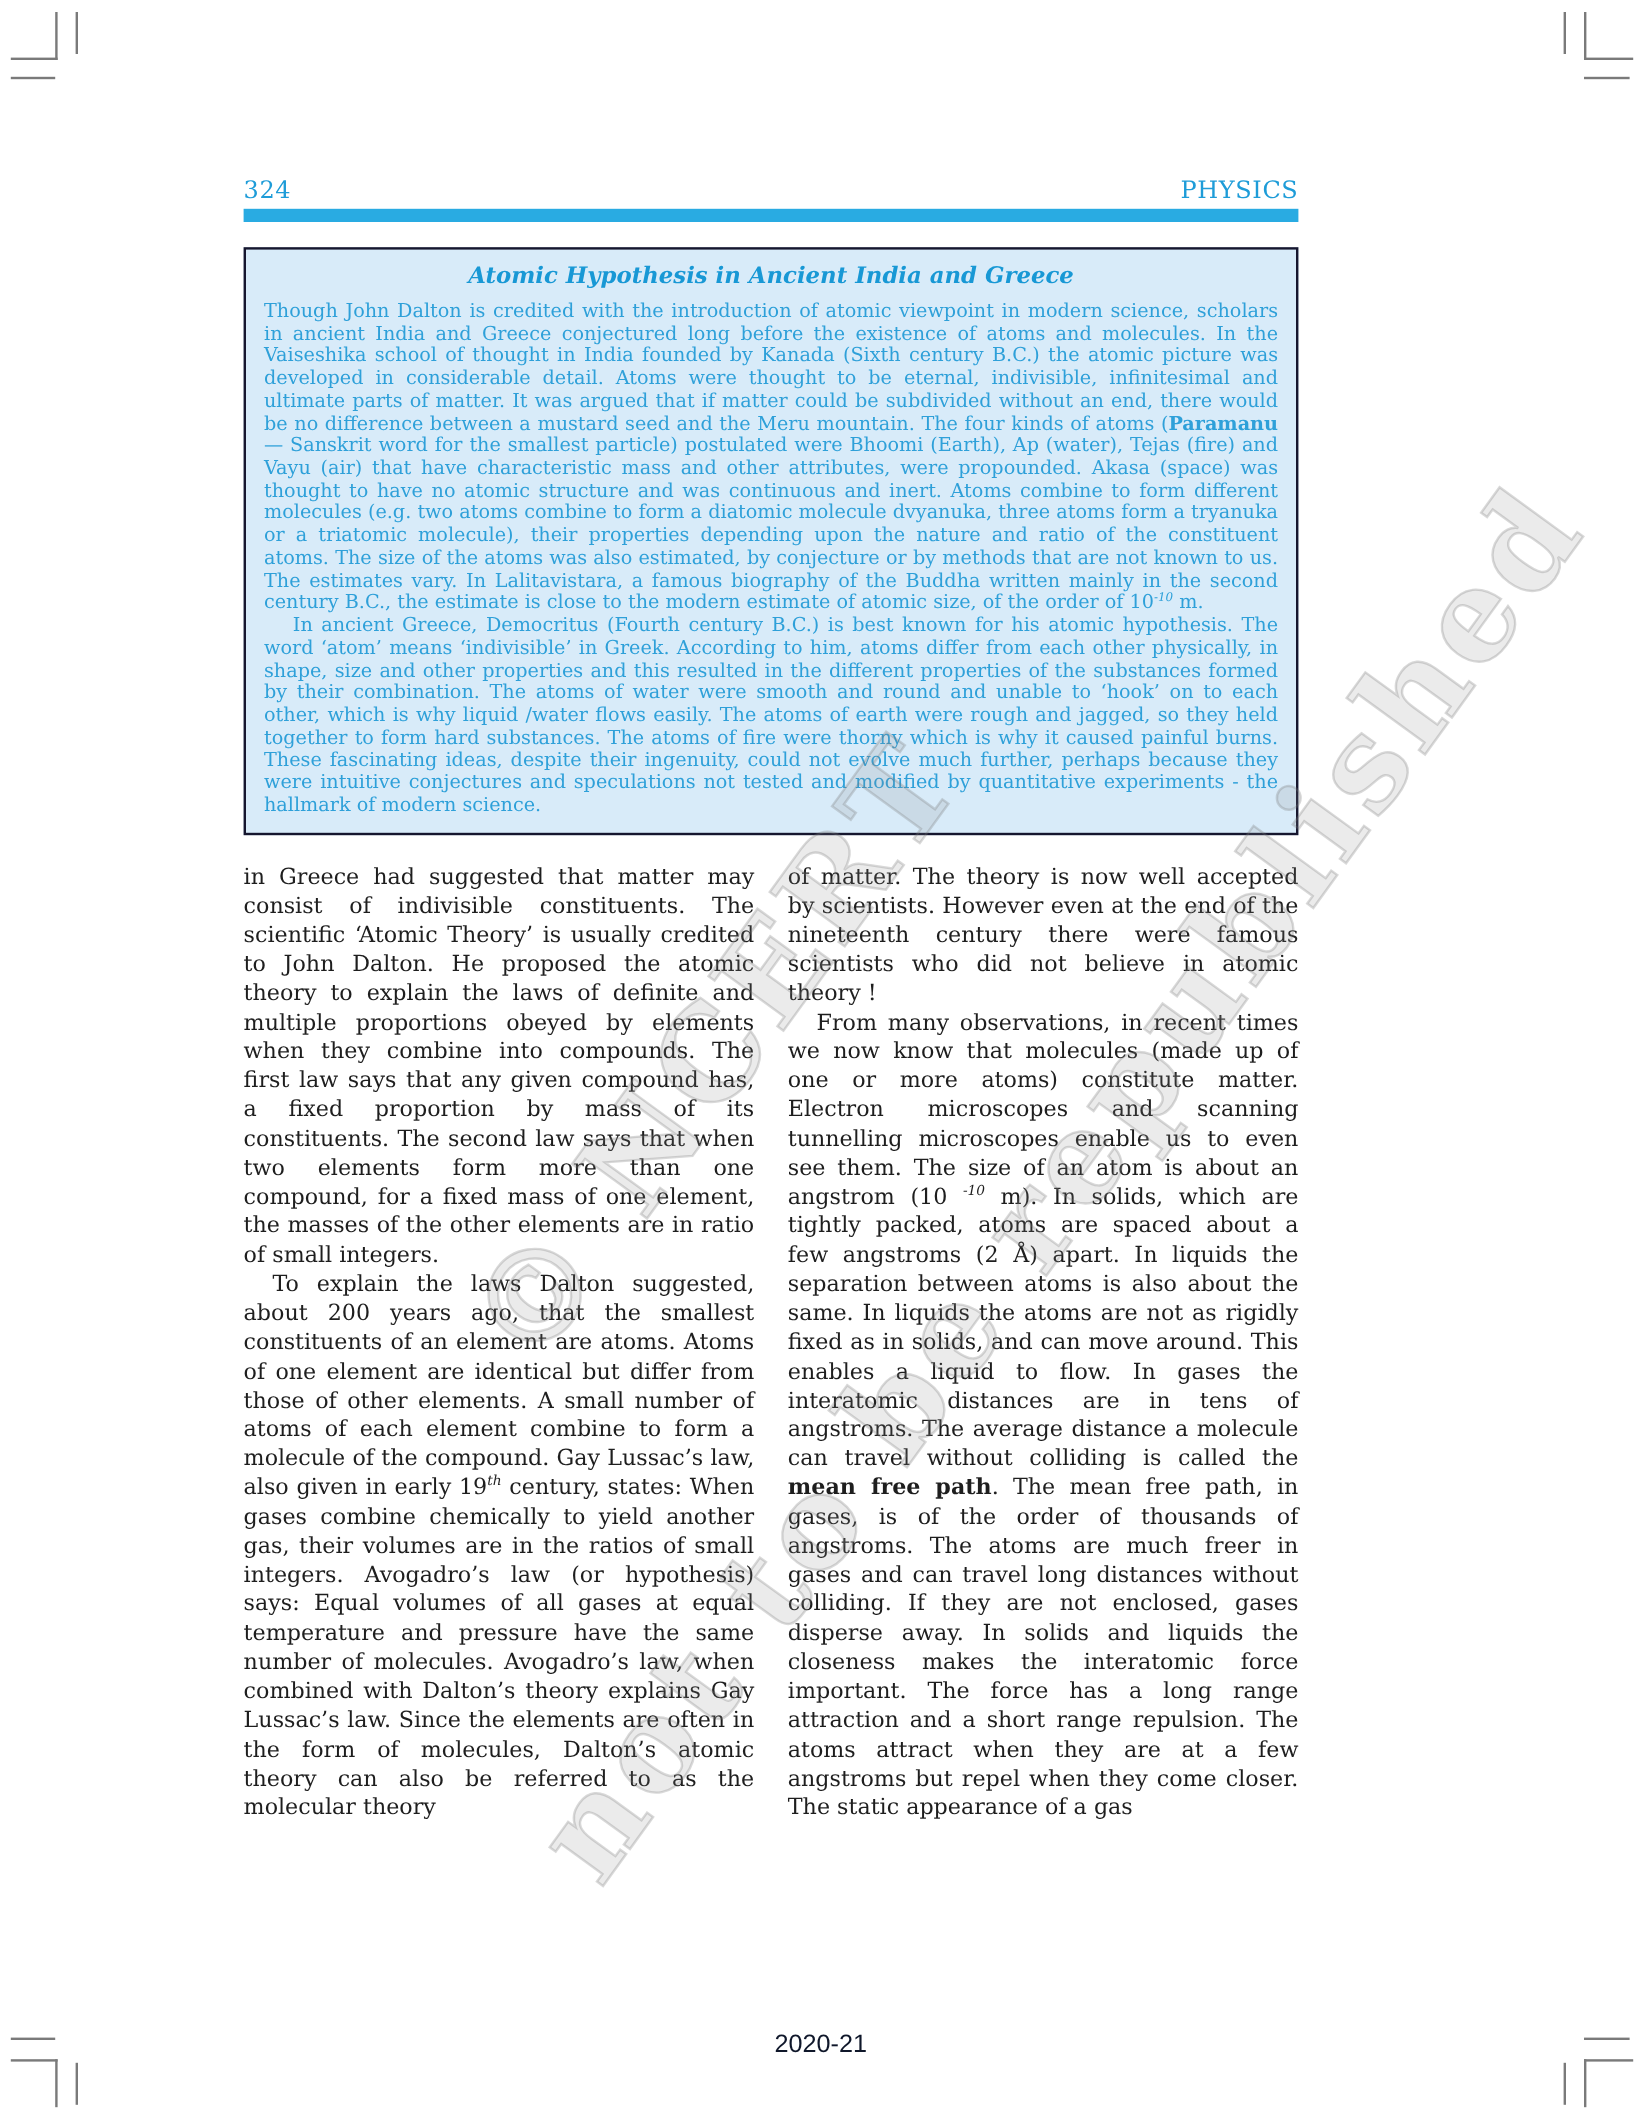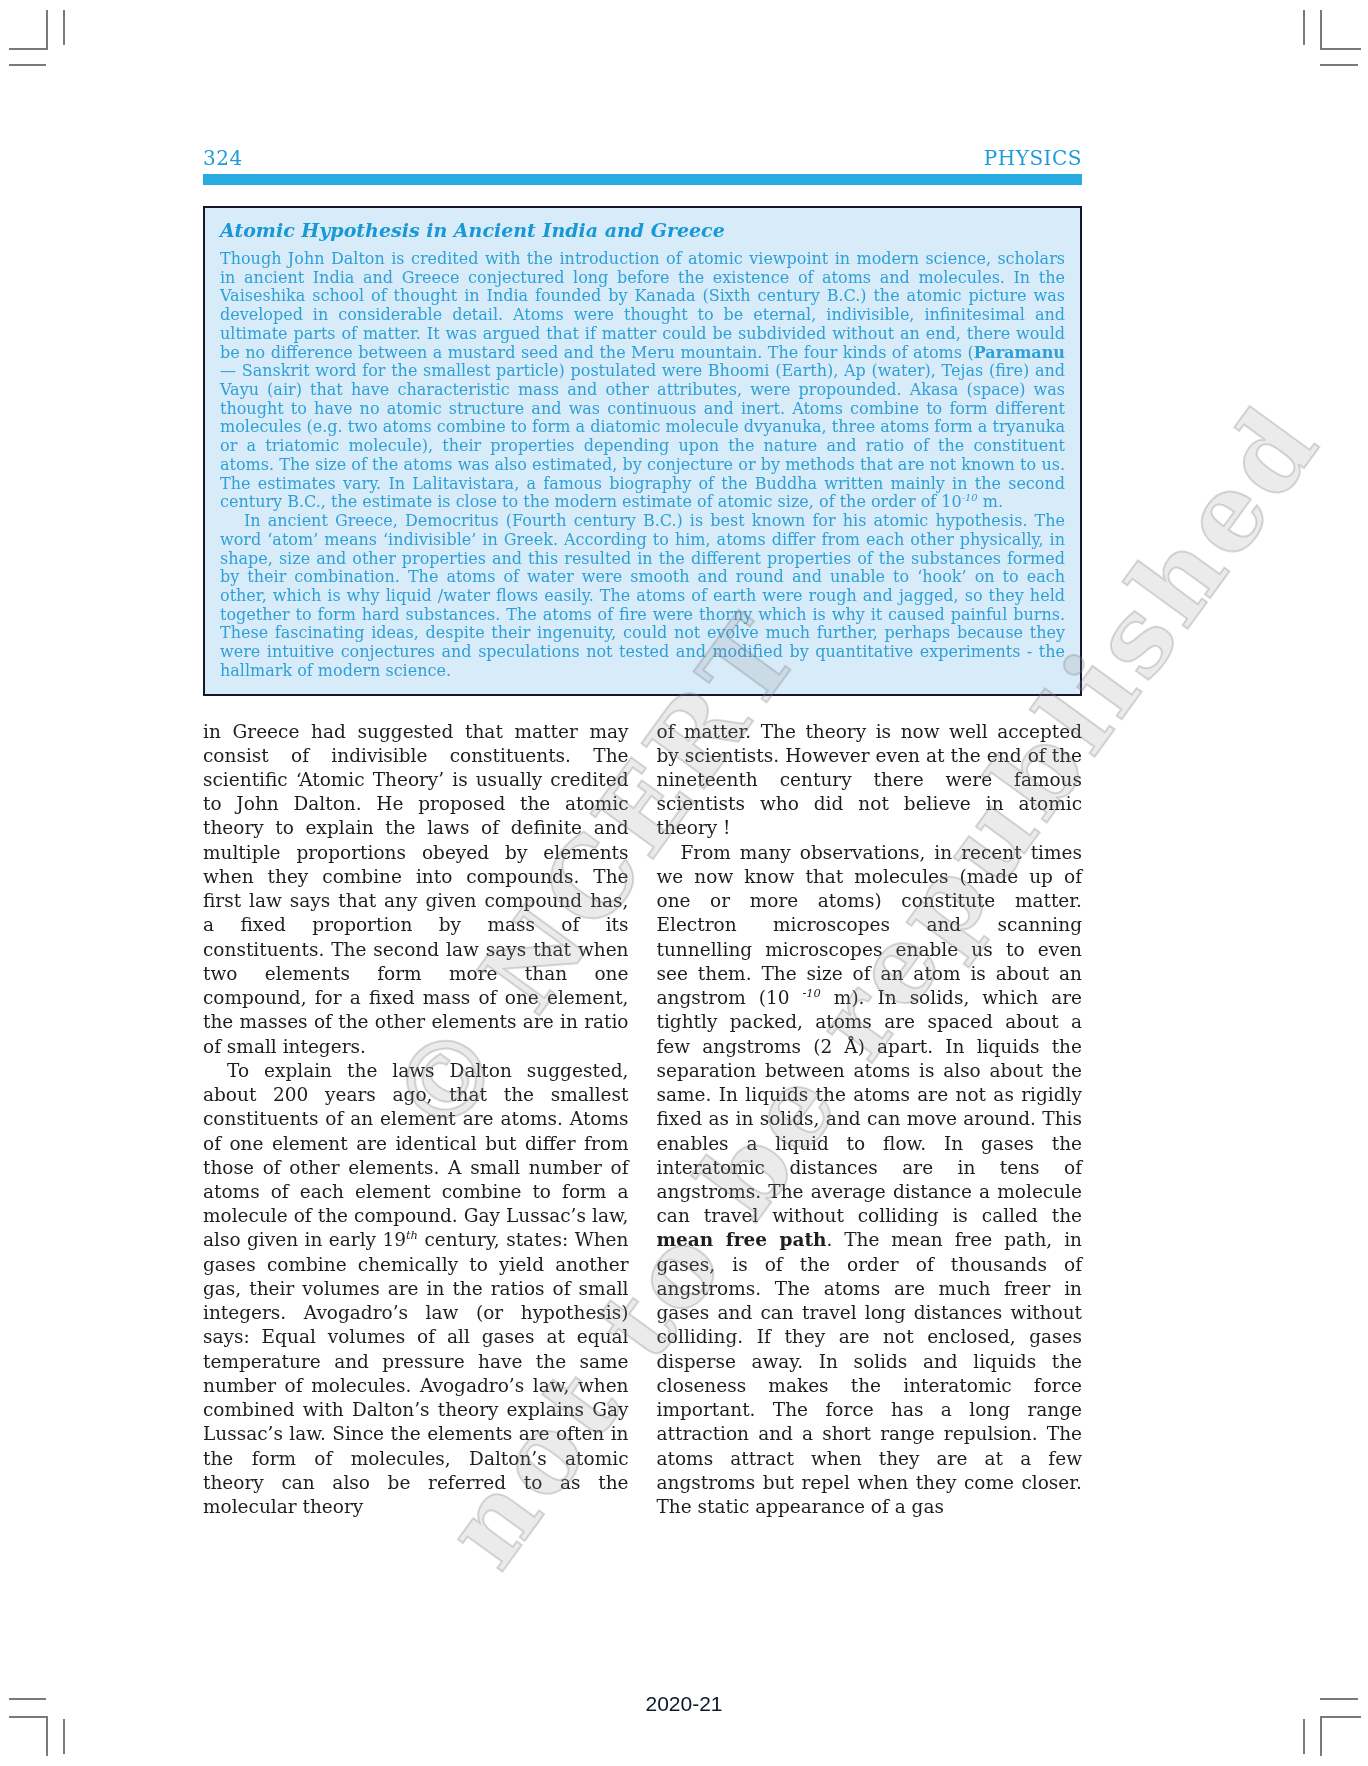--- a/index.html
+++ b/index.html
@@ -22,21 +22,21 @@
   .br-vtick   { left:1303px; top:1719px; width:0;   height:35px; border-left-width:2px; }
   .br-htick   { left:1320px; top:1698px; width:38px; height:0;   border-top-width:2px; }
 
   .content { position:absolute; left:203px; top:146px; width:879px; z-index:1; }
   .header-row { display:flex; justify-content:space-between; align-items:flex-end;
                 color:#1E9CD8; font-size:20px; letter-spacing:0.5px;gap:36px; }
   .rule { height:11px; background:#29ABE2; margin-top:4px; }
 
   .info-box { margin-top:21px; background:#D8EBF9; border:2px solid #16162E;
               padding:9px 15px 13px 15px; box-sizing:border-box; }
-  .box-title { color:#1898D5; font-weight:bold; font-style:italic;
+  .box-title { text-align:center; color:#1898D5; font-weight:bold; font-style:italic;
                font-size:19px; margin:2px 0 9px 0; }
   .box-body { color:#2EA0D9; font-size:16px; line-height:1.17; }
   .box-body p { margin:0; text-align:justify; }
   .indent { text-indent:24px; }
 
   .cols { display:flex; gap:28px; margin-top:24px; color:#1E1E1E; }
   .col { flex:1; font-size:18.5px; line-height:1.31; }
   .col p { margin:0; text-align:justify; }
   sup { font-size:62%; line-height:0;font-style:italic; }
 

